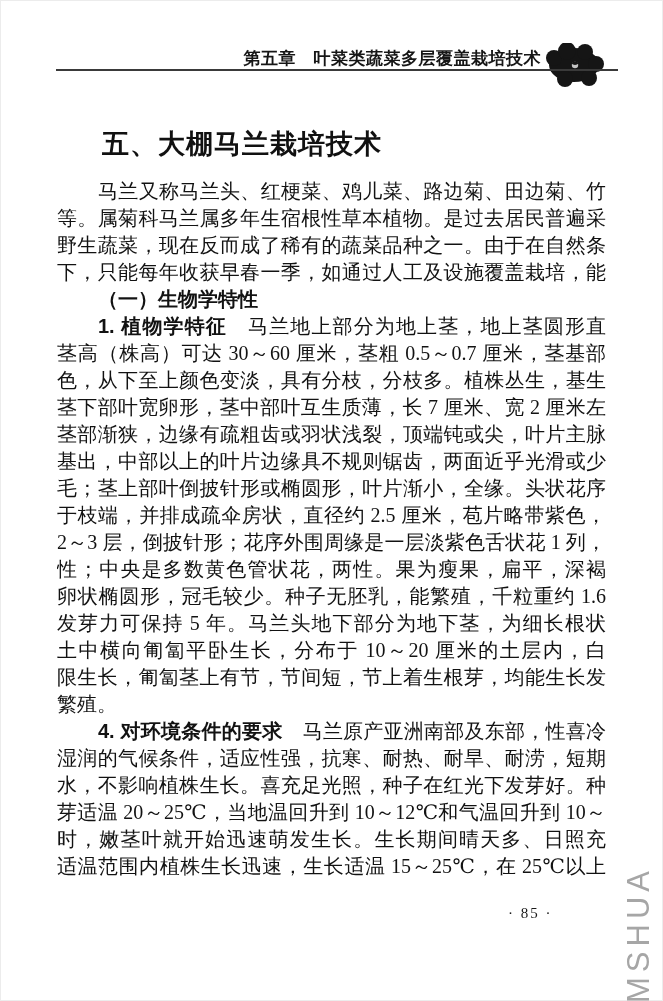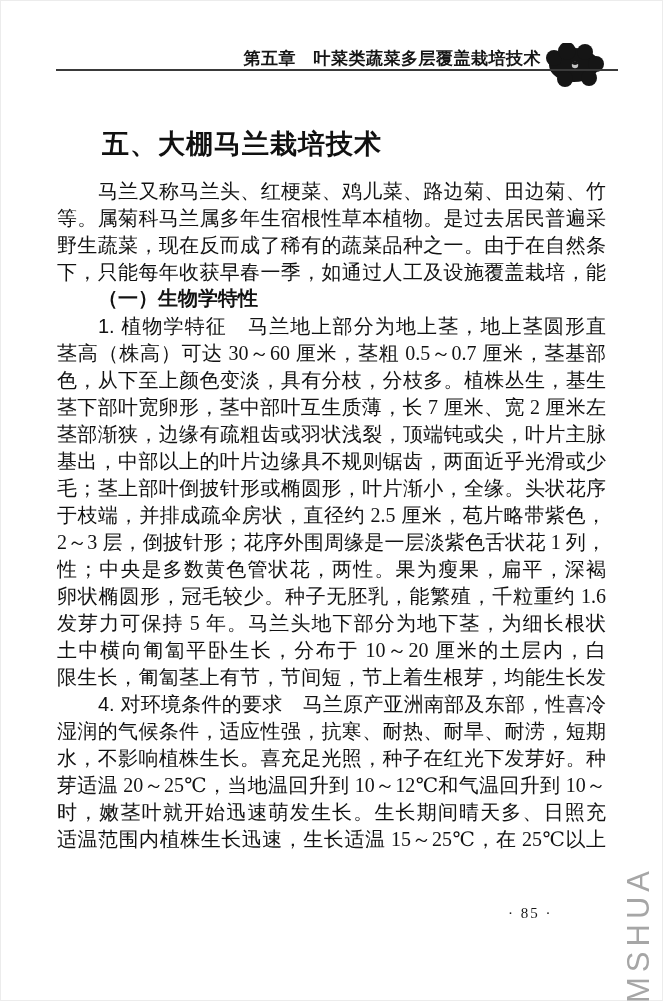--- a/index.html
+++ b/index.html
@@ -36,26 +36,26 @@
     position:absolute;top:178px;left:57px;width:549px;
     font-size:20px;line-height:27px;color:#121212;
   }
   .line{
     height:27px;overflow:hidden;
     text-align:justify;text-align-last:justify;
   }
   .line.indent{padding-left:41px;}
   .line.no-justify{text-align-last:left;}
   .line.sub-heading{
-    font-family:Liberation Mono, monospace;
+    font-family:Liberation Sans, sans-serif;
     font-weight:bold;text-align-last:left;
   }
   .bold-prefix{
     font-family:"Liberation Sans","DejaVu Sans",sans-serif;
-    font-weight:normal;
+    font-weight:bold;
   }
   
   .page-number{
     position:absolute;top:905px;left:508px;width:90px;
     font-size:15px;color:#1a1a1a;letter-spacing:2px;
   }
   
   .watermark{
     position:absolute;top:925px;left:579px;width:120px;
     transform:rotate(-90deg);transform-origin:center;
@@ -104,20 +104,21 @@
       <div class="line"><span>茎部渐狭，边缘有疏粗齿或羽状浅裂，顶端钝或尖，叶片主脉三条</span></div>
       <div class="line"><span>基出，中部以上的叶片边缘具不规则锯齿，两面近乎光滑或少有短</span></div>
       <div class="line"><span>毛；茎上部叶倒披针形或椭圆形，叶片渐小，全缘。头状花序单生</span></div>
       <div class="line"><span>于枝端，并排成疏伞房状，直径约 2.5 厘米，苞片略带紫色，总苞</span></div>
       <div class="line"><span>2～3 层，倒披针形；花序外围周缘是一层淡紫色舌状花 1 列，雌</span></div>
       <div class="line"><span>性；中央是多数黄色管状花，两性。果为瘦果，扁平，深褐色，倒</span></div>
       <div class="line"><span>卵状椭圆形，冠毛较少。种子无胚乳，能繁殖，千粒重约 1.6 克，</span></div>
       <div class="line"><span>发芽力可保持 5 年。马兰头地下部分为地下茎，为细长根状茎，在</span></div>
       <div class="line"><span>土中横向匍匐平卧生长，分布于 10～20 厘米的土层内，白色，无</span></div>
       <div class="line"><span>限生长，匍匐茎上有节，节间短，节上着生根芽，均能生长发芽</span></div>
+      <div class="line no-justify"><span>繁殖。</span></div>
       <div class="line indent"><span class="bold-prefix">4. 对环境条件的要求</span><span>　马兰原产亚洲南部及东部，性喜冷凉</span></div>
       <div class="line"><span>湿润的气候条件，适应性强，抗寒、耐热、耐旱、耐涝，短期内积</span></div>
       <div class="line"><span>水，不影响植株生长。喜充足光照，种子在红光下发芽好。种子发</span></div>
       <div class="line"><span>芽适温 20～25℃，当地温回升到 10～12℃和气温回升到 10～15℃</span></div>
       <div class="line"><span>时，嫩茎叶就开始迅速萌发生长。生长期间晴天多、日照充足，在</span></div>
       <div class="line"><span>适温范围内植株生长迅速，生长适温 15～25℃，在 25℃以上生长</span></div>
     </div>
 
   <div class="page-number">· 85 ·</div>
 

